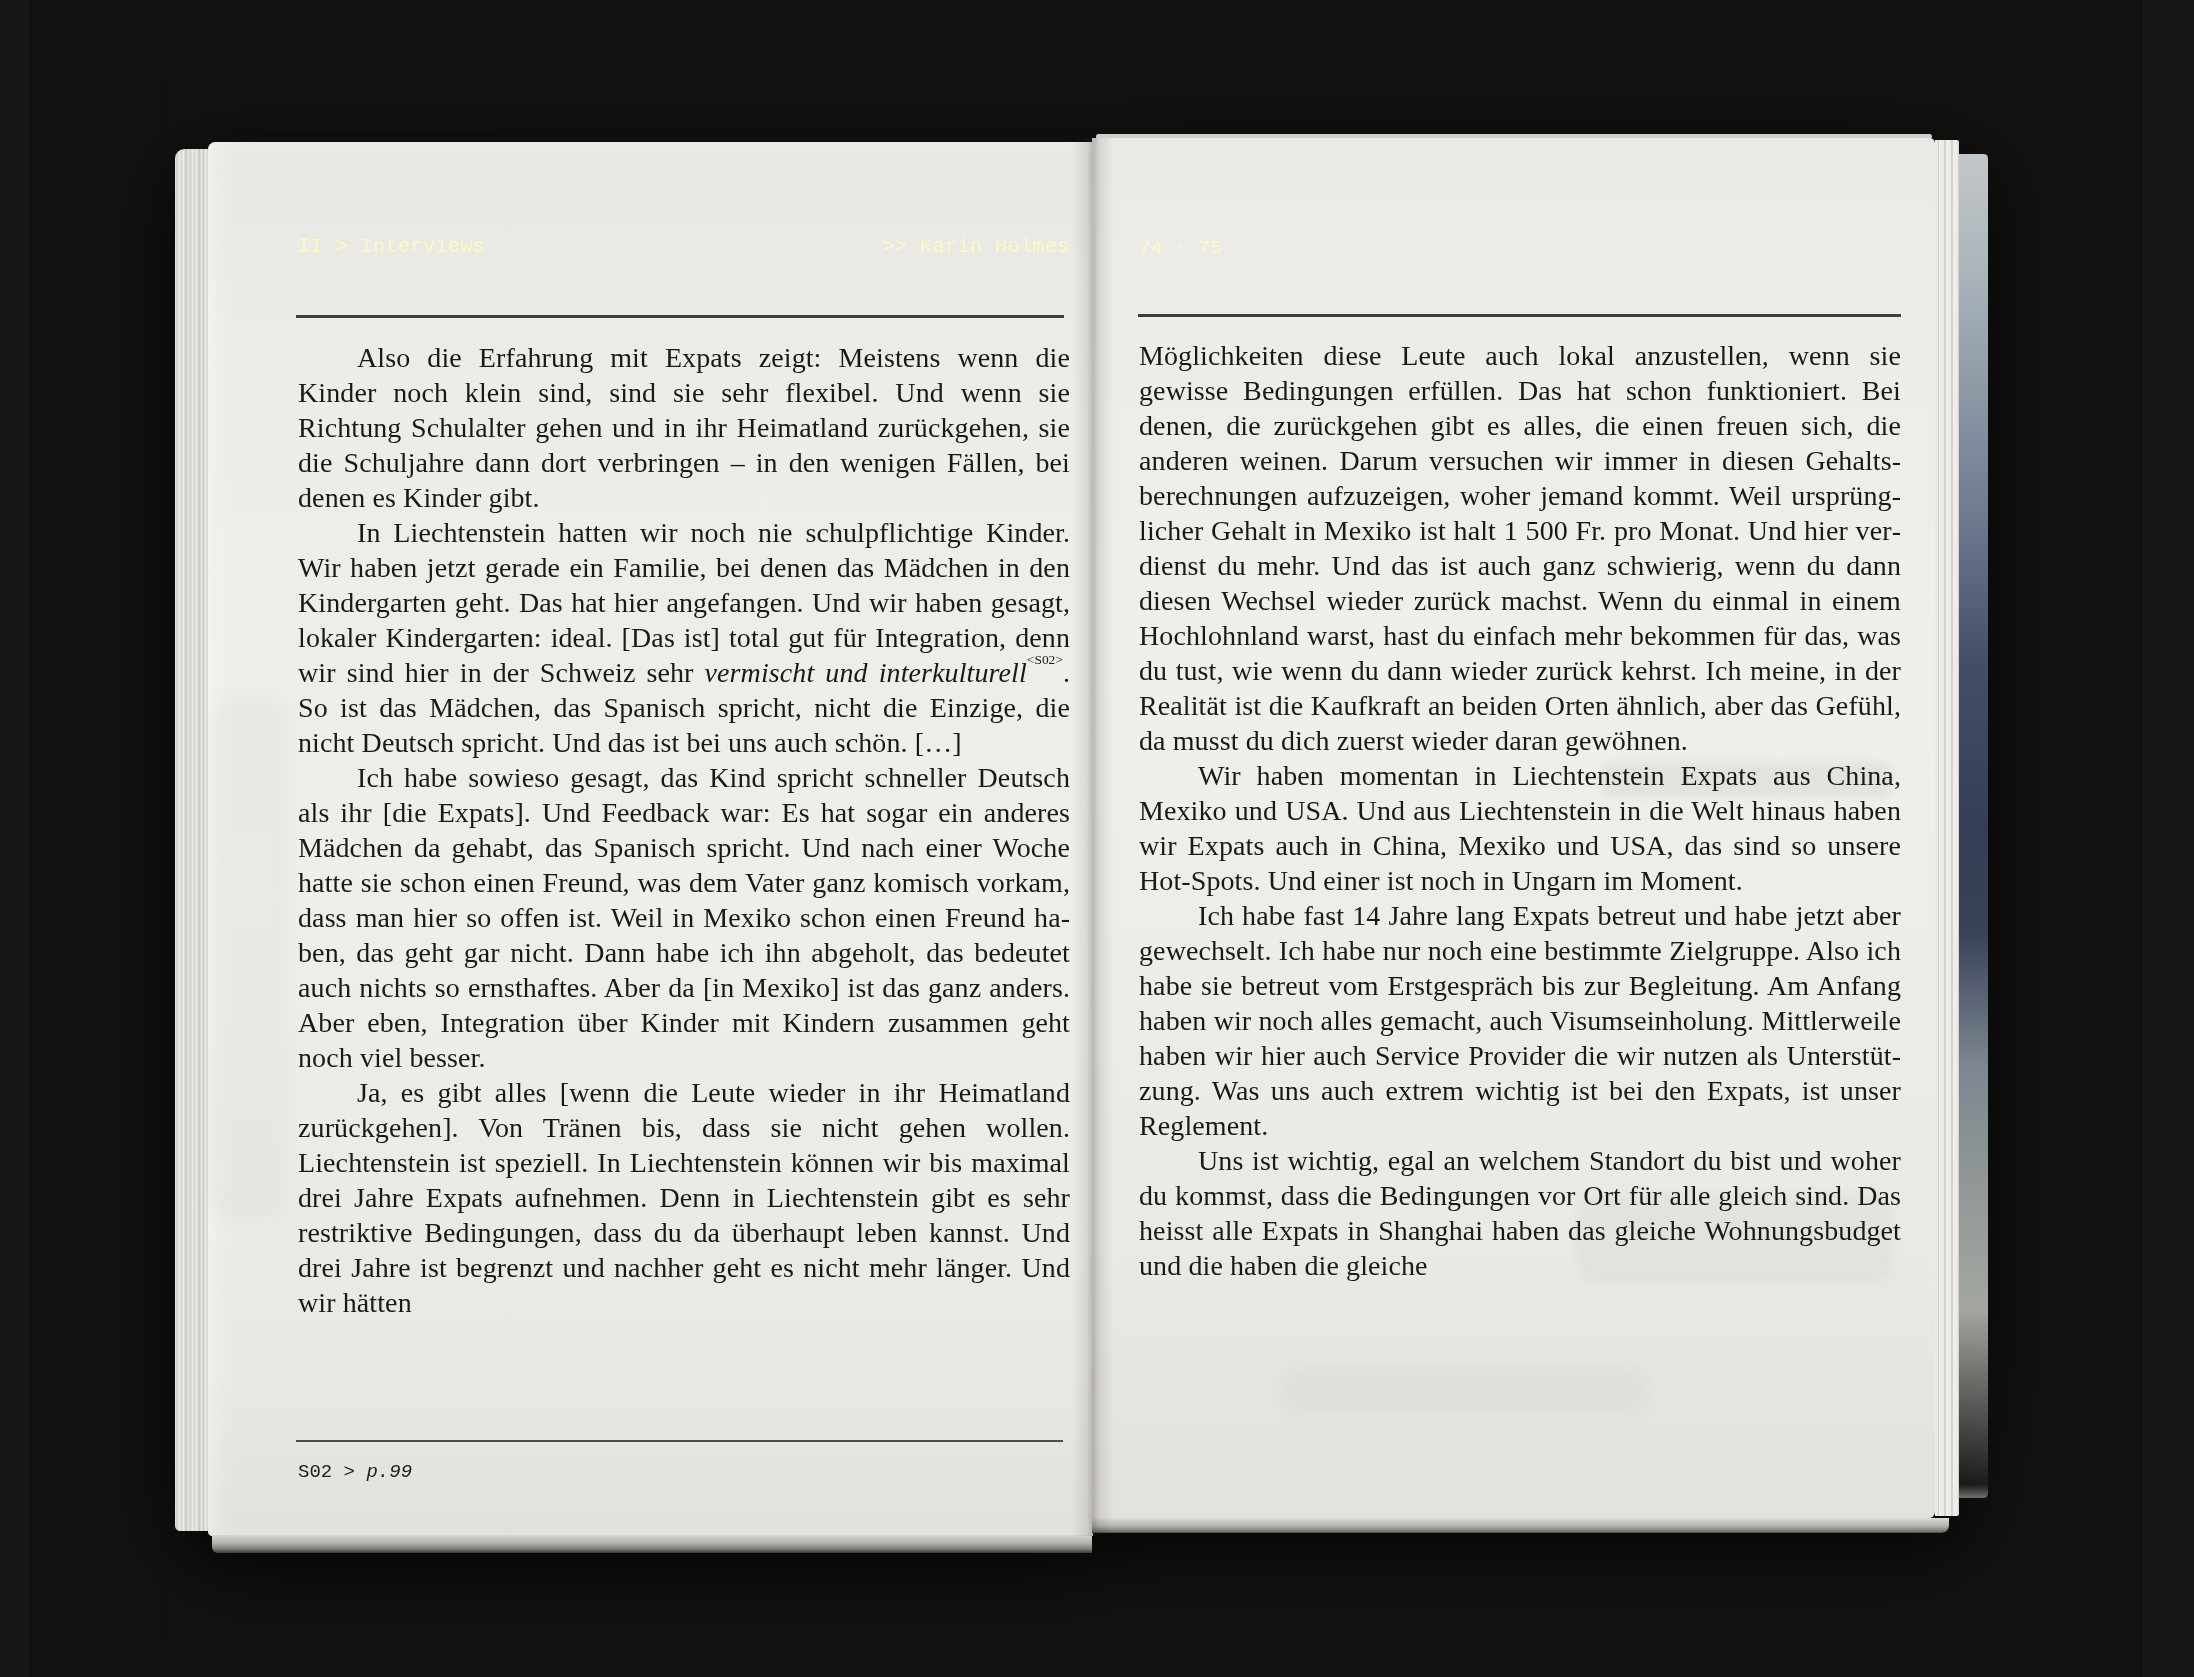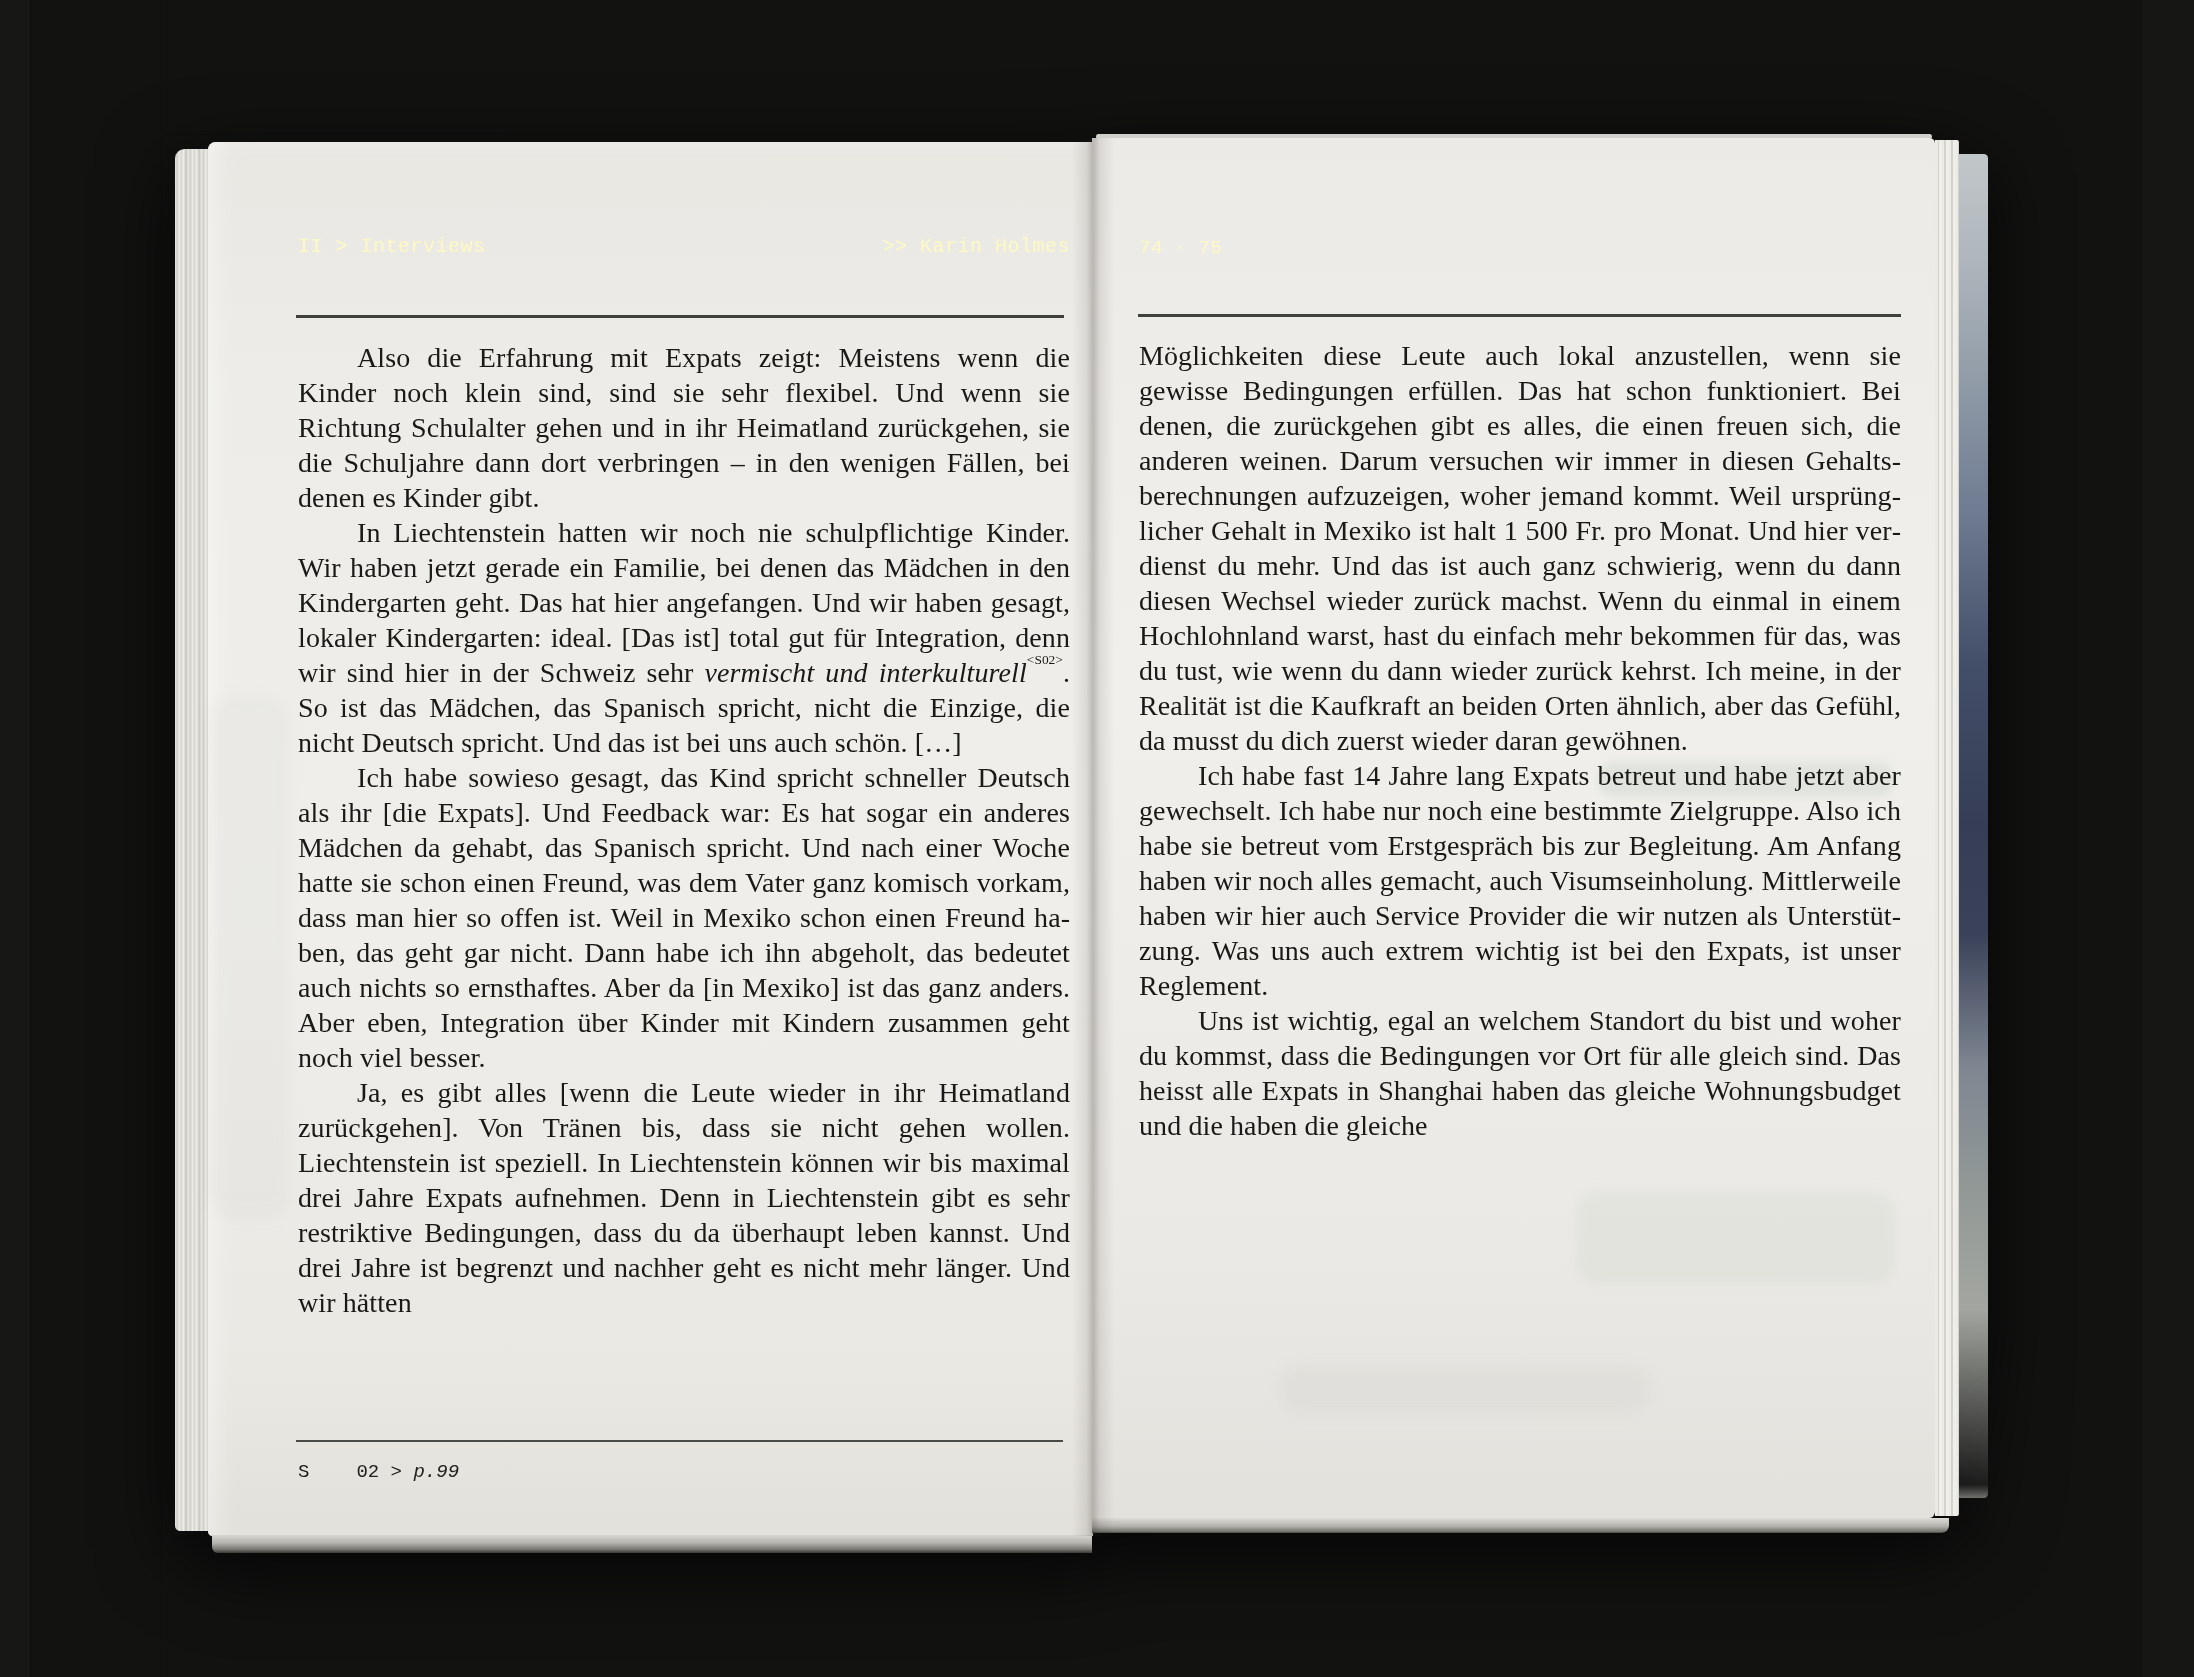--- a/index.html
+++ b/index.html
@@ -84,21 +84,21 @@
     hyphens:manual; -webkit-hyphens:manual; }
   .bodycol-left { left:298px; top:340px; width:772px; }
   .bodycol-right { left:1139px; top:338px; width:762px; }
   .bodycol p { margin:0; }
   .bodycol p.indent { text-indent:59px; }
   .bodycol em { font-style:italic; }
   .bodycol sup { font-size:0.48em; line-height:0; position:relative; top:-0.55em; letter-spacing:0; }
 
   .foot { position:absolute; left:298px; top:1461px; width:772px;
     font-family:"Liberation Mono", monospace; font-size:19px; color:#21211f; }
-  .foot .ref { margin-left:47px; }
+  .foot .ref { }
   .foot em { font-style:italic; }
 </style>
 </head>
 <body>
 
 <div class="bg-panel-left"></div>
 <div class="bg-seam-v2"></div>
 <div class="bg-seam-h1"></div>
 <div class="bg-panel-right"></div>
 
@@ -136,16 +136,17 @@
 <div class="foot">
   <span>S</span><span class="ref"><span>02 &gt; </span><em>p.99</em></span>
 </div>
 
 <div class="hdr hdr-right">
   <span class="ital">74 · 75</span>
 </div>
 <div class="rule rule-hr"></div>
 <div class="bodycol bodycol-right">
     <p class=""><span>Möglich­keiten diese Leute auch lokal anzu­stellen, wenn sie gewisse Bedin­gungen erfüllen. Das hat schon funk­tioniert. Bei denen, die zurück­gehen gibt es alles, die ei­nen freuen sich, die anderen weinen. Darum ver­suchen wir immer in diesen Gehalts­berech­nungen aufzu­zeigen, woher jemand kommt. Weil ursprüng­licher Gehalt in Mexiko ist halt 1&nbsp;500 Fr. pro Monat. Und hier ver­dienst du mehr. Und das ist auch ganz schwierig, wenn du dann diesen Wechsel wieder zurück machst. Wenn du einmal in einem Hoch­lohn­land warst, hast du einfach mehr be­kommen für das, was du tust, wie wenn du dann wieder zurück kehrst. Ich meine, in der Realität ist die Kauf­kraft an beiden Orten ähnlich, aber das Gefühl, da musst du dich zuerst wieder daran ge­wöhnen.</span></p>
+    <p class="indent"><span>Wir haben momentan in Liechten­stein Expats aus China, Mexiko und USA. Und aus Liechten­stein in die Welt hinaus haben wir Expats auch in China, Mexiko und USA, das sind so unsere Hot-Spots. Und einer ist noch in Ungarn im Moment.</span></p>
     <p class="indent"><span>Ich habe fast 14 Jahre lang Expats betreut und habe jetzt aber gewechselt. Ich habe nur noch eine bestimmte Ziel­gruppe. Also ich habe sie betreut vom Erst­gespräch bis zur Beglei­tung. Am Anfang haben wir noch alles ge­macht, auch Visums­einholung. Mittler­weile haben wir hier auch Service Provider die wir nutzen als Unterstüt­zung. Was uns auch extrem wichtig ist bei den Expats, ist unser Regle­ment.</span></p>
     <p class="indent"><span>Uns ist wichtig, egal an welchem Stand­ort du bist und woher du kommst, dass die Bedin­gungen vor Ort für alle gleich sind. Das heisst alle Expats in Shanghai haben das gleiche Wohnungs­budget und die haben die gleiche</span></p>
   </div>
 
 
 </body></html>

